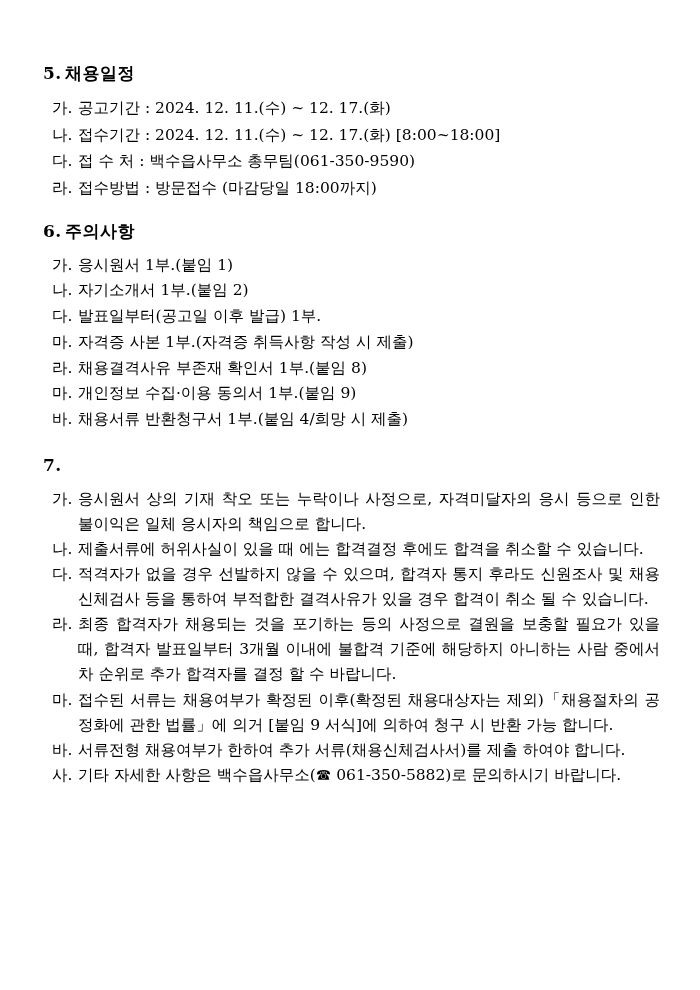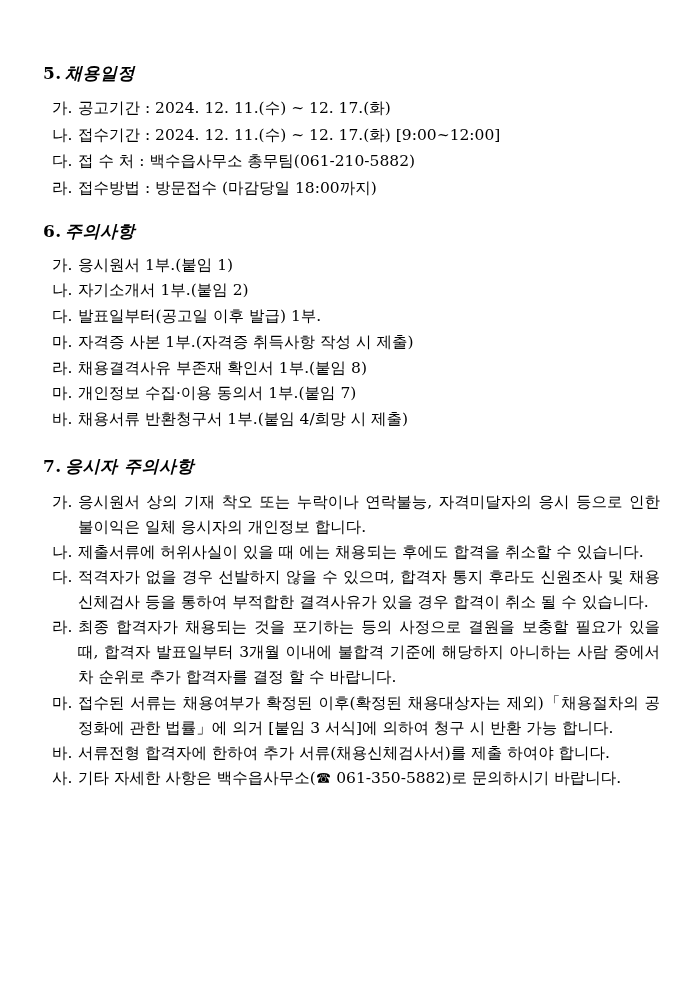--- a/index.html
+++ b/index.html
@@ -32,21 +32,20 @@
     padding-left: 3px;
     display: flex;
     align-items: baseline;
   }
   .section-heading .num {
     width: 22px;
     flex: 0 0 22px;
   }
   .section-heading .htext {
     white-space: nowrap;
-    font-style: italic;
   }
   .items {
     margin: 0;
     padding: 0;
     list-style: none;
   }
   .item {
     display: flex;
     align-items: flex-start;
     font-size: 15.5px;
@@ -82,25 +81,25 @@
       <span class="num">5.</span>
       <span class="htext">채용일정</span>
     </div>
     <ul class="items">
       <li class="item">
         <span class="marker">가.</span>
         <span class="body">공고기간 : 2024. 12. 11.(수) ~ 12. 17.(화)</span>
       </li>
       <li class="item">
         <span class="marker">나.</span>
-        <span class="body">접수기간 : 2024. 12. 11.(수) ~ 12. 17.(화) [9:00~12:00]</span>
+        <span class="body">접수기간 : 2024. 12. 11.(수) ~ 12. 17.(화) [8:00~18:00]</span>
       </li>
       <li class="item">
         <span class="marker">다.</span>
-        <span class="body">접 수 처 : 백수읍사무소 총무팀(061-210-5882)</span>
+        <span class="body">접 수 처 : 백수읍사무소 총무팀(061-350-9590)</span>
       </li>
       <li class="item">
         <span class="marker">라.</span>
         <span class="body">접수방법 : 방문접수 (마감당일 18:00까지)</span>
       </li>
     </ul>
   </div>
 
   <div class="section sec-b">
     <div class="section-heading">
@@ -123,58 +122,57 @@
       <li class="item">
         <span class="marker">마.</span>
         <span class="body">자격증 사본 1부.(자격증 취득사항 작성 시 제출)</span>
       </li>
       <li class="item">
         <span class="marker">라.</span>
         <span class="body">채용결격사유 부존재 확인서 1부.(붙임 8)</span>
       </li>
       <li class="item">
         <span class="marker">마.</span>
-        <span class="body">개인정보 수집·이용 동의서 1부.(붙임 7)</span>
+        <span class="body">개인정보 수집·이용 동의서 1부.(붙임 9)</span>
       </li>
       <li class="item">
         <span class="marker">바.</span>
         <span class="body">채용서류 반환청구서 1부.(붙임 4/희망 시 제출)</span>
       </li>
     </ul>
   </div>
 
   <div class="section sec-c">
     <div class="section-heading">
       <span class="num">7.</span>
-      <span class="htext">응시자 주의사항</span>
     </div>
     <ul class="items">
       <li class="item">
         <span class="marker">가.</span>
-        <span class="body">응시원서 상의 기재 착오 또는 누락이나 연락불능, 자격미달자의 응시 등으로 인한 불이익은 일체 응시자의 개인정보 합니다.</span>
+        <span class="body">응시원서 상의 기재 착오 또는 누락이나 사정으로, 자격미달자의 응시 등으로 인한 불이익은 일체 응시자의 책임으로 합니다.</span>
       </li>
       <li class="item">
         <span class="marker">나.</span>
-        <span class="body">제출서류에 허위사실이 있을 때 에는 채용되는 후에도 합격을 취소할 수 있습니다.</span>
+        <span class="body">제출서류에 허위사실이 있을 때 에는 합격결정 후에도 합격을 취소할 수 있습니다.</span>
       </li>
       <li class="item">
         <span class="marker">다.</span>
         <span class="body">적격자가 없을 경우 선발하지 않을 수 있으며, 합격자 통지 후라도 신원조사 및 채용신체검사 등을 통하여 부적합한 결격사유가 있을 경우 합격이 취소 될 수 있습니다.</span>
       </li>
       <li class="item">
         <span class="marker">라.</span>
         <span class="body">최종 합격자가 채용되는 것을 포기하는 등의 사정으로 결원을 보충할 필요가 있을 때, 합격자 발표일부터 3개월 이내에 불합격 기준에 해당하지 아니하는 사람 중에서 차 순위로 추가 합격자를 결정 할 수 바랍니다.</span>
       </li>
       <li class="item">
         <span class="marker">마.</span>
-        <span class="body">접수된 서류는 채용여부가 확정된 이후(확정된 채용대상자는 제외)「채용절차의 공정화에 관한 법률」에 의거 [붙임 3 서식]에 의하여 청구 시 반환 가능 합니다.</span>
+        <span class="body">접수된 서류는 채용여부가 확정된 이후(확정된 채용대상자는 제외)「채용절차의 공정화에 관한 법률」에 의거 [붙임 9 서식]에 의하여 청구 시 반환 가능 합니다.</span>
       </li>
       <li class="item">
         <span class="marker">바.</span>
-        <span class="body">서류전형 합격자에 한하여 추가 서류(채용신체검사서)를 제출 하여야 합니다.</span>
+        <span class="body">서류전형 채용여부가 한하여 추가 서류(채용신체검사서)를 제출 하여야 합니다.</span>
       </li>
       <li class="item">
         <span class="marker">사.</span>
         <span class="body">기타 자세한 사항은 백수읍사무소(☎ 061-350-5882)로 문의하시기 바랍니다.</span>
       </li>
     </ul>
   </div>
 
 </div>
 

